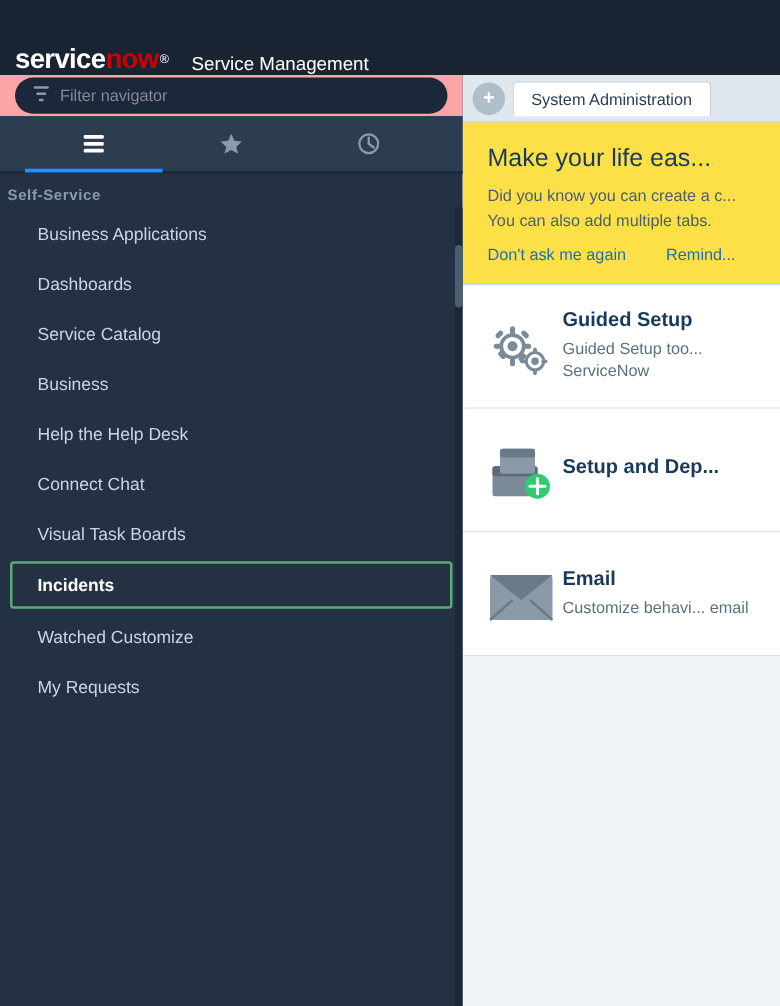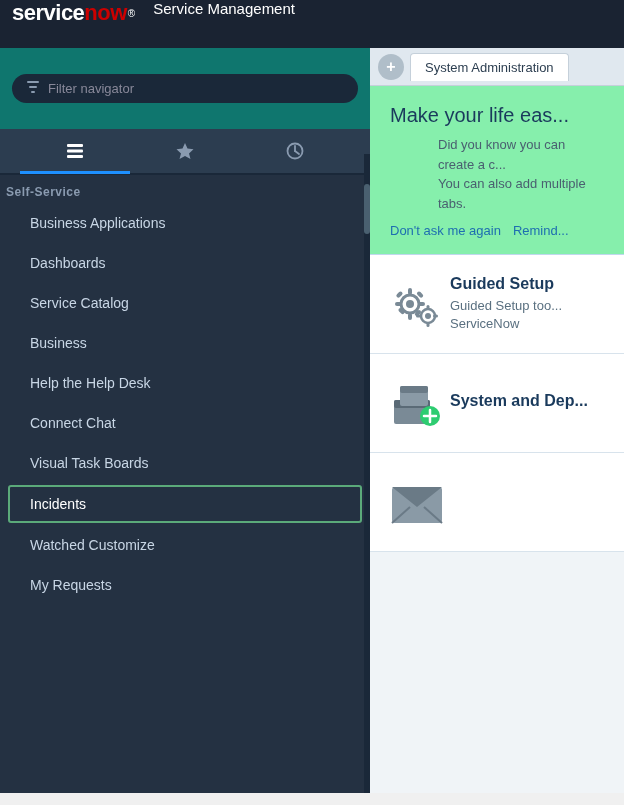--- a/index.html
+++ b/index.html
@@ -1,23 +1,23 @@
 <!DOCTYPE html>
 <html><head>
   <meta charset="utf-8">
   <style>
     * { margin: 0; padding: 0; box-sizing: border-box; }
     body { font-family: Arial, sans-serif; width: 624px; height: 805px; overflow: hidden; background: #f0f0f0; }
 
     
     .header {
       display: flex;
-      align-items: flex-start;
+      align-items: flex-end;
       background: #1a2332;
-      height: 48px;
+      height: 60px;
       padding: 0 12px;
     }
     .logo {
       display: flex;
       align-items: center;
       gap: 0;
     }
     .logo-service {
       color: #fff;
       font-size: 22px;
@@ -53,22 +53,22 @@
     .sidebar {
       width: 370px;
       background: #243142;
       display: flex;
       flex-direction: column;
       flex-shrink: 0;
     }
 
     
     .filter-nav {
-      padding: 26px 12px;
-      background: #0f766e;
+      padding: 2px 12px;
+      background: #fca5a5;
     }
     .filter-input-wrap {
       display: flex;
       align-items: center;
       background: #1a2839;
       border-radius: 20px;
       padding: 6px 14px;
       gap: 8px;
     }
     .filter-icon {
@@ -190,40 +190,39 @@
       cursor: pointer;
       height: 28px;
       display: flex;
       align-items: center;
       border: 1px solid #c5d0da;
       border-bottom: none;
     }
 
     
     .welcome-banner {
-      background: #86efac;
+      background: #fde047;
       padding: 18px 20px 16px 20px;
       border-bottom: 1px solid #c0d8ed;
     }
     .welcome-title {
       font-size: 20px;
       color: #1a3a5c;
       font-weight: normal;
       margin-bottom: 8px;
     }
     .welcome-desc {
       font-size: 13px;
       color: #4a6070;
       line-height: 1.5;
       margin-bottom: 10px;
-      margin-left: 48px;
     }
     .welcome-actions {
       display: flex;
-      gap: 12px;
+      gap: 32px;
     }
     .welcome-link {
       color: #1e6eb0;
       font-size: 13px;
       cursor: pointer;
       text-decoration: none;
     }
 
     
     .cards-area {
@@ -332,21 +331,21 @@
       </div>
       <div class="nav-item">
         <span>Help the Help Desk</span>
       </div>
       <div class="nav-item">
         <span>Connect Chat</span>
       </div>
       <div class="nav-item">
         <span>Visual Task Boards</span>
       </div>
-      <div class="nav-item active" style="border:2px solid #5baa7a; border-radius:3px; margin:2px 8px; padding:9px 10px 9px 20px;">
+      <div class="nav-item active" style="border:2px solid #5baa7a; border-radius:3px; margin:2px 8px; padding:9px 10px 9px 20px;font-weight:bold;">
         <span>Incidents</span>
       </div>
       <div class="nav-item">
         <span>Watched Customize</span>
       </div>
       <div class="nav-item">
         <span>My Requests</span>
       </div>
     </div>
 
@@ -414,35 +413,38 @@
 
             <rect x="14" y="14" width="28" height="20" rx="2" fill="#8a9aa6"></rect>
             <rect x="14" y="14" width="28" height="7" rx="2" fill="#6a7a86"></rect>
 
             <circle cx="44" cy="44" r="10" fill="#2ecc71"></circle>
             <line x1="44" y1="38" x2="44" y2="50" stroke="white" stroke-width="2.5" stroke-linecap="round"></line>
             <line x1="38" y1="44" x2="50" y2="44" stroke="white" stroke-width="2.5" stroke-linecap="round"></line>
           </svg>
         </div>
         <div>
-          <div class="card-text-title">System and Dep...</div>
+          <div class="card-text-title">Setup and Dep...</div>
         </div>
       </div>
 
       <div class="card">
         <div class="card-icon">
           <svg width="58" height="50" viewBox="0 0 58 50" fill="none">
 
             <rect x="4" y="10" width="50" height="36" rx="3" fill="#8a9aa6"></rect>
 
             <polygon points="4,10 29,30 54,10" fill="#6a7a86"></polygon>
 
             <line x1="4" y1="46" x2="22" y2="30" stroke="#6a7a86" stroke-width="2"></line>
             <line x1="54" y1="46" x2="36" y2="30" stroke="#6a7a86" stroke-width="2"></line>
           </svg>
         </div>
         <div>
+          <div class="card-text-title">Email</div>
+          <div class="card-text-desc">Customize behavi...
+email</div>
         </div>
       </div>
 
     </div>
   </div>
 </div>
 
 </body></html>

